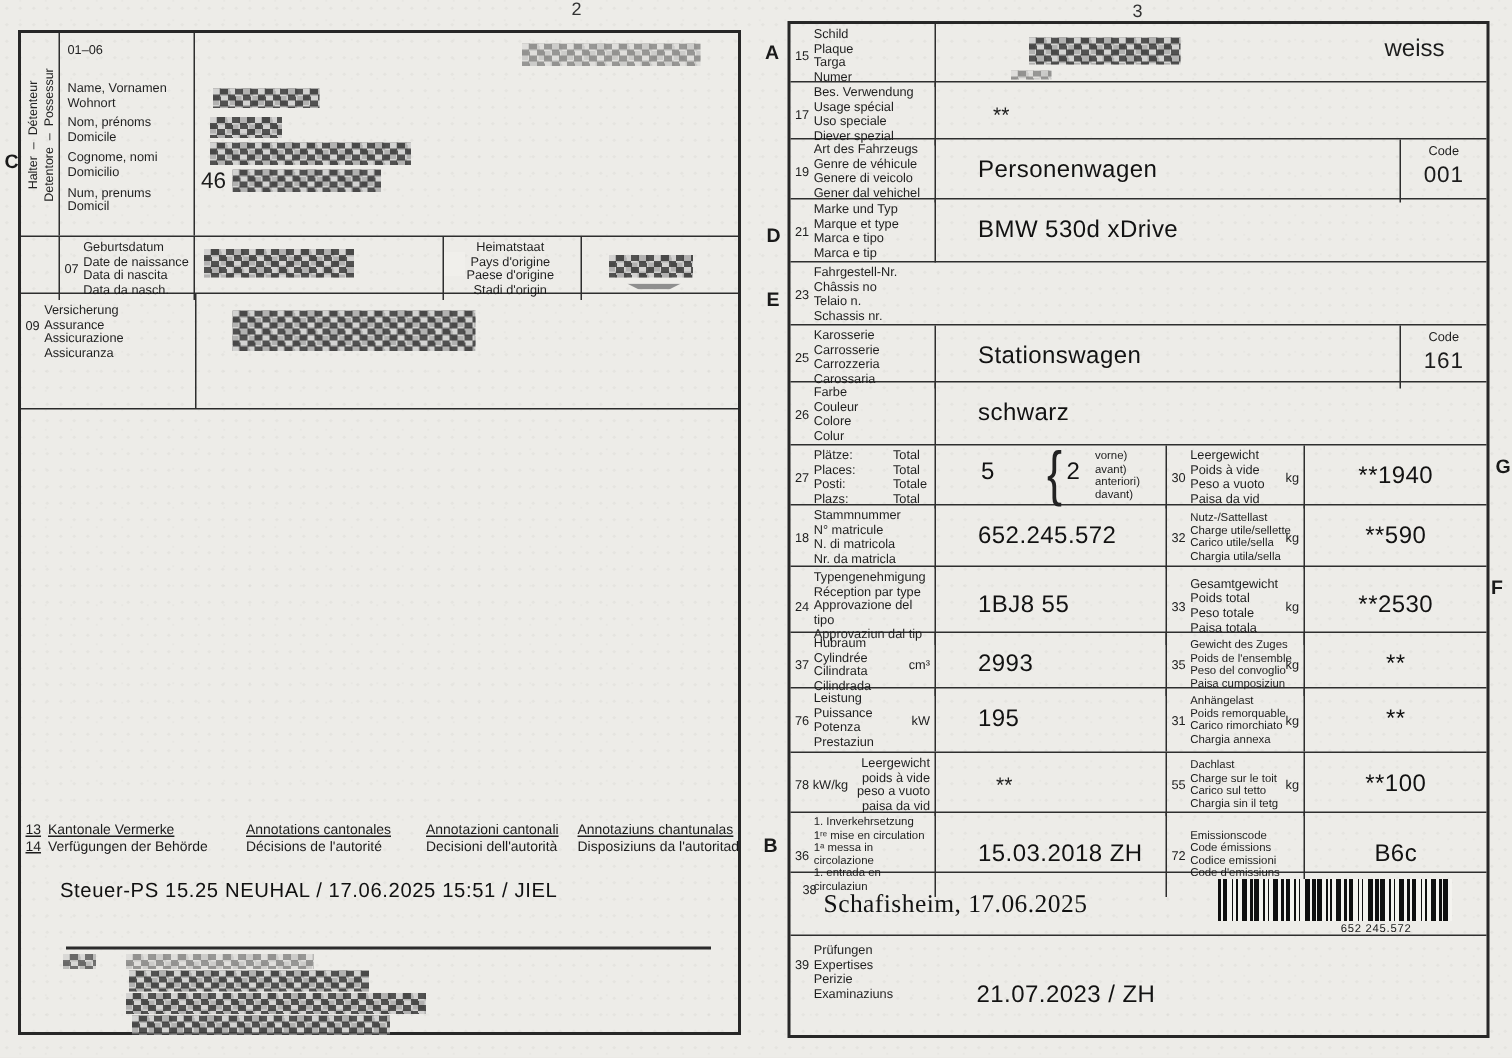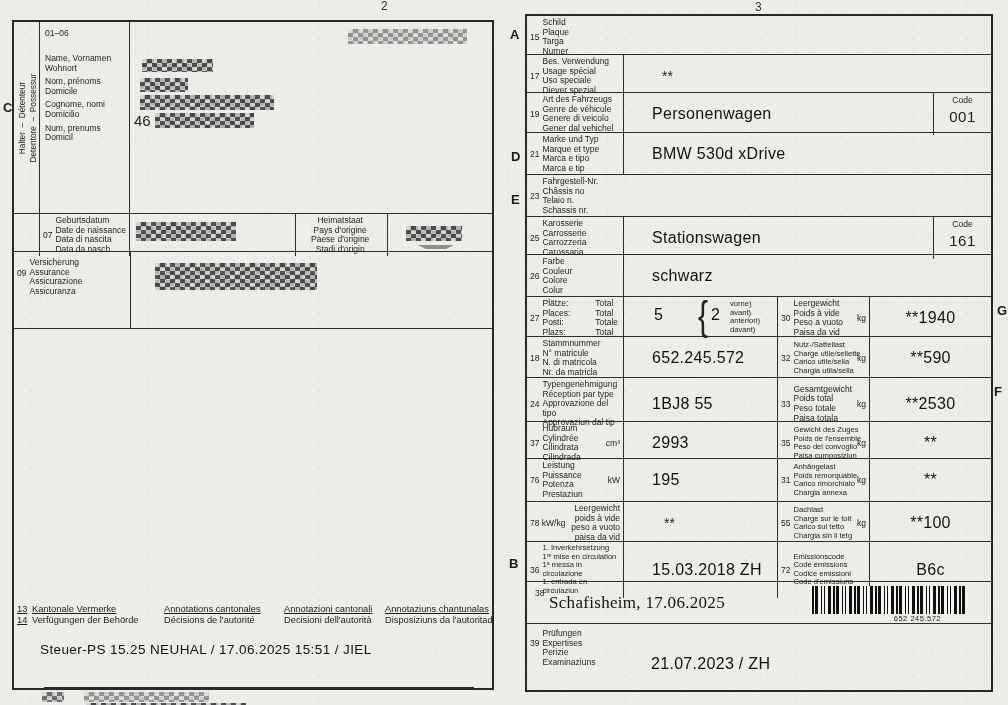--- a/index.html
+++ b/index.html
@@ -24,21 +24,21 @@
   .mletter { position:absolute; font-size:13px; font-weight:bold; color:#1a1a1a; }
 
   .lbl { font-size:8.5px; line-height:9.6px; white-space:pre-line; color:#1e1e1e; }
   .lbl-sm { font-size:7.6px; line-height:8.6px; white-space:pre-line; }
   .num { font-size:8.5px; color:#1e1e1e; }
   .val { font-size:16px; color:#121212; letter-spacing:.3px; }
   .val-sm { font-size:14px; }
   .unit { font-size:8.5px; }
 
   
-  .p2-toprow { display:grid; grid-template-columns:26px 90px 1fr; border-bottom:1px solid #2e2e2e; height:192px; }
+  .p2-toprow { display:grid; grid-template-columns:26px 90px 1fr; border-bottom:1px solid #2e2e2e; height:136px; }
   .p2-r07 { display:grid; grid-template-columns:26px 90px 165px 92px 1fr; border-bottom:1px solid #2e2e2e; height:38px; }
   .p2-r09 { display:grid; grid-template-columns:116px 1fr; border-bottom:1.5px solid #2a2a2a; height:77px; }
   .cell { position:relative; }
   .bl { border-left:1px solid #2e2e2e; }
   .br { border-right:1px solid #2e2e2e; }
   .strip { position:relative; }
   .strip-inner {
     position:absolute; left:50%; top:50%;
     transform:translate(-50%,-50%) rotate(-90deg);
     font-size:8.3px; line-height:10.5px; text-align:center; white-space:pre; color:#222;
@@ -206,20 +206,25 @@
   <div class="page page3">
 
     <div class="p3row cols2" style="height:39px;">
       <div class="labcell">
         <span class="num">15</span>
         <span class="lbl">Schild
 Plaque
 Targa
 Numer</span>
       </div>
+      <div class="valcell">
+        <div class="px" style="left:62px; top:9px; width:101px; height:18px;"></div>
+        <div class="px px-light" style="left:50px; top:31px; width:27px; height:6px;"></div>
+        <span class="weiss">weiss</span>
+      </div>
     </div>
 
     <div class="p3row cols2" style="height:38px;">
       <div class="labcell">
         <span class="num">17</span>
         <span class="lbl">Bes. Verwendung
 Usage spécial
 Uso speciale
 Diever spezial</span>
       </div>

